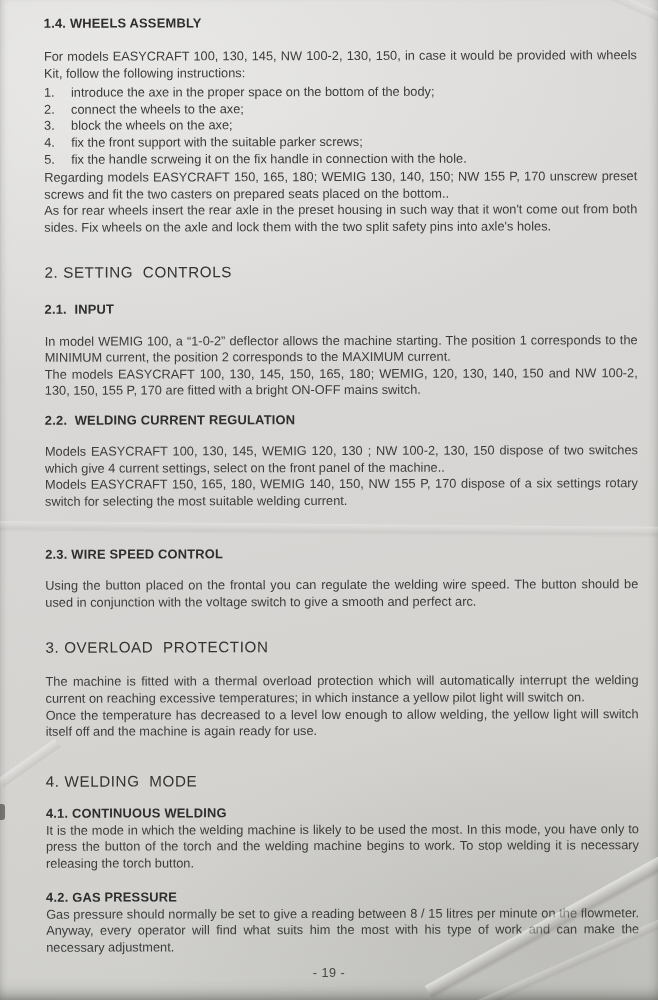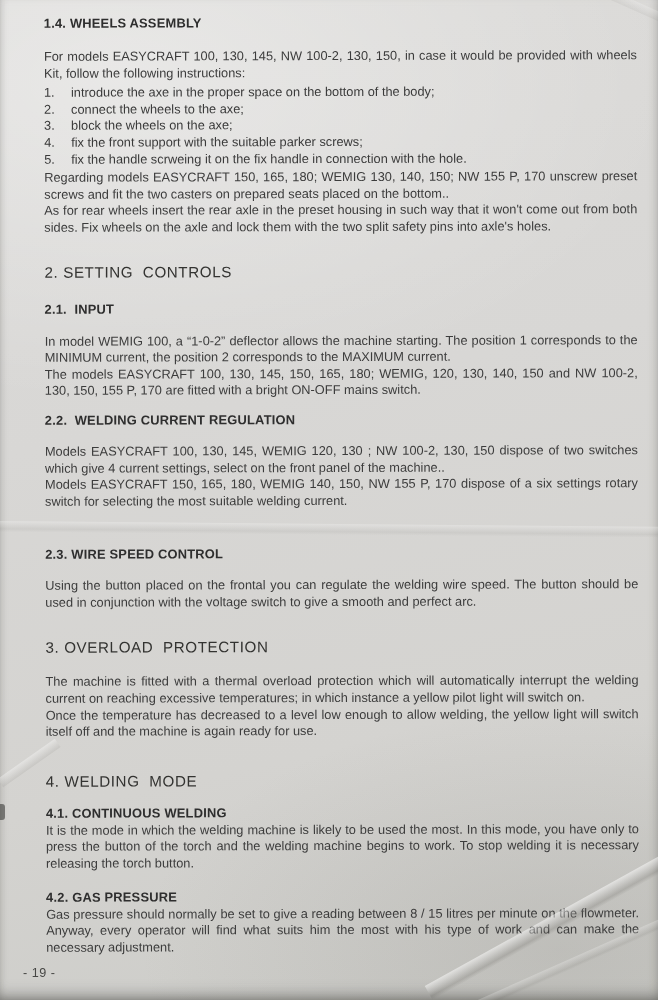--- a/index.html
+++ b/index.html
@@ -46,22 +46,22 @@
   .m-p23  { margin-top:15px; }
   .m-h3   { margin-top:28px; }
   .m-p3   { margin-top:17px; }
   .m-h4   { margin-top:32px; }
   .m-h41  { margin-top:14px; }
   .m-p41  { margin-top:1px; }
   .m-h42  { margin-top:16px; }
   .m-p42  { margin-top:1px; }
 
   .page-num {
-    position:absolute; left:0; right:0; top:966px; 
-    color:#474745; font-size:12.6px; letter-spacing:.5px;margin-left:23px;
+    position:absolute; left:0; right:0; top:966px; text-align:center;
+    color:#474745; font-size:12.6px; letter-spacing:.5px;
   }
 
   .crease { position:absolute; pointer-events:none; }
   .crease-mid {
     left:-12px; top:524px; width:700px; height:11px; transform:rotate(.5deg);
     background:linear-gradient(to bottom, rgba(255,255,255,.45), rgba(90,90,86,.14) 70%, rgba(255,255,255,0));
     opacity:.55;
   }
   .crease-br1 {
     left:408px; top:905px; width:330px; height:16px; transform:rotate(-29deg);

